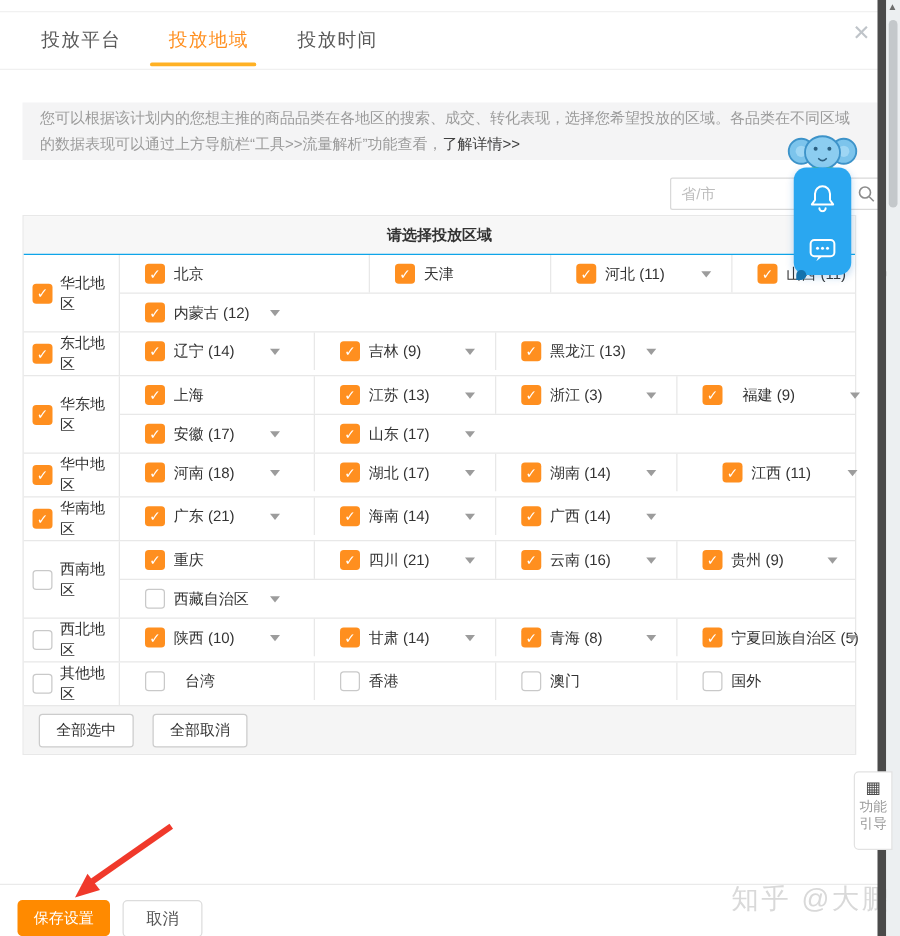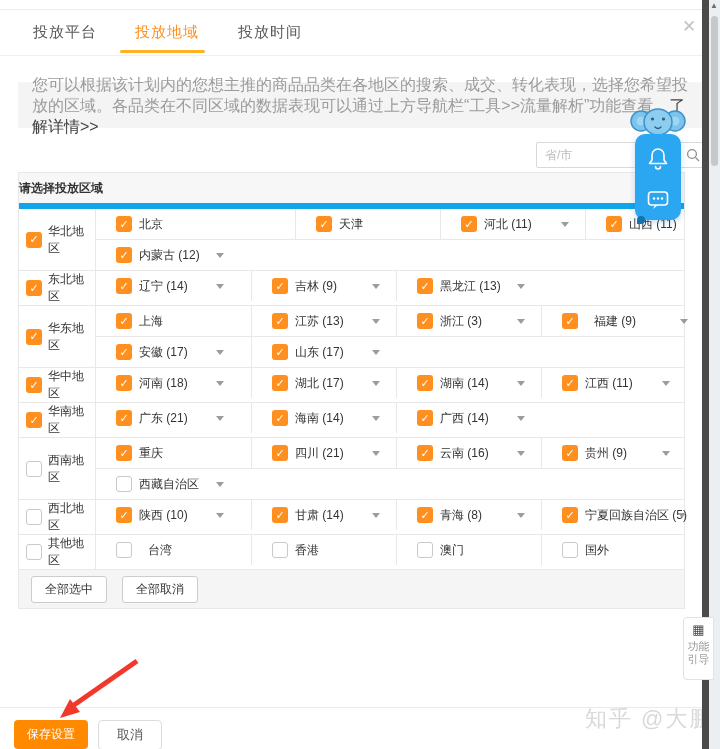--- a/index.html
+++ b/index.html
@@ -12,36 +12,36 @@
   
   .topline{position:absolute;left:0;top:9px;width:706px;height:0;border-top:1px solid #ededed;}
   .tabbar{position:absolute;left:0;top:10px;width:706px;height:45px;background:#fff;border-bottom:1px solid #f0f0f0;}
   .tab{position:absolute;top:13px;font-size:15px;color:#595959;cursor:pointer;letter-spacing:1px;}
   .tab.active{color:#ff8f1f;}
   .tab-underline{position:absolute;left:120px;top:40px;width:85px;height:3px;background:#ffb124;border-radius:2px;}
   .close-x{position:absolute;left:682px;top:18px;font-size:17px;color:#bfc4c9;cursor:pointer;line-height:1;}
   
   .notice{
     position:absolute;left:18px;top:82px;width:684px;box-sizing:border-box;
-    background:#f4f4f5;color:#9b9b9b;font-size:16px;line-height:21px;
+    background:#f4f4f5;color:#9b9b9b;font-size:12px;line-height:21px;
     padding:2px 14px;height:46px;display:flex;align-items:center;
   }
   .notice .lnk{color:#404040;}
   
   .search-wrap{position:absolute;left:536px;top:142px;width:171px;height:26px;box-sizing:border-box;
     border:1px solid #d9d9d9;border-radius:2px;background:#fff;display:flex;align-items:center;}
   .search-wrap input{border:0;outline:0;flex:1;font-size:12px;color:#333;padding:0 4px 0 8px;background:transparent;min-width:0;
     font-family:"Liberation Sans","DejaVu Sans",sans-serif;}
   .search-wrap input::placeholder{color:#bdbdbd;}
   .mag{flex:0 0 auto;margin-right:6px;display:block;}
   
   .geo-table{position:absolute;left:18px;top:172px;width:667px;box-sizing:border-box;
     border:1px solid #e8e8e8;background:#fff;font-size:12px;color:#333;}
-  .geo-head{height:30px;line-height:30px;font-weight:bold;background:#f7f7f7;
-    border-bottom:6px solid #0ea5e9;color:#333;}
+  .geo-head{height:30px;line-height:30px;text-align:center;font-weight:bold;background:#f7f7f7;
+    border-bottom:1px solid #0ea5e9;color:#333;}
   .region-row{display:flex;}
   .region-row + .region-row{border-top:1px solid #e8e8e8;}
   .region-cell{flex:0 0 77px;box-sizing:border-box;border-right:1px solid #e8e8e8;
     display:flex;align-items:center;padding-left:7px;gap:6px;}
   .lines{flex:1;display:flex;flex-direction:column;min-width:0;}
   .prov-line{display:flex;height:30px;}
   .prov-line + .prov-line{border-top:1px solid #e8e8e8;}
   .prov-cell{box-sizing:border-box;display:flex;align-items:center;padding-left:20px;gap:7px;}
   .prov-cell + .prov-cell{border-left:1px solid #e8e8e8;}
   .prov-cell.filler{border-left:0;flex:1;padding:0;}
@@ -232,21 +232,21 @@
             <div class="prov-cell" style="width: 145px; flex: 0 0 auto;">
               <div class="cb on"></div>
               <div class="plabel">湖北 (17)</div>
               <div class="caret"></div>
             </div>
             <div class="prov-cell" style="width: 145px; flex: 0 0 auto;">
               <div class="cb on"></div>
               <div class="plabel">湖南 (14)</div>
               <div class="caret"></div>
             </div>
-            <div class="prov-cell" style="width: 145px; flex: 0 0 auto;">
+            <div class="prov-cell" style="width: 145px; flex: 0 0 auto; justify-content: flex-end;">
               <div class="cb on"></div>
               <div class="plabel">江西 (11)</div>
               <div class="caret"></div>
             </div>
             <div class="prov-cell filler"></div>
           </div>
         </div>
       </div>
       <div class="region-row">
         <div class="region-cell">

